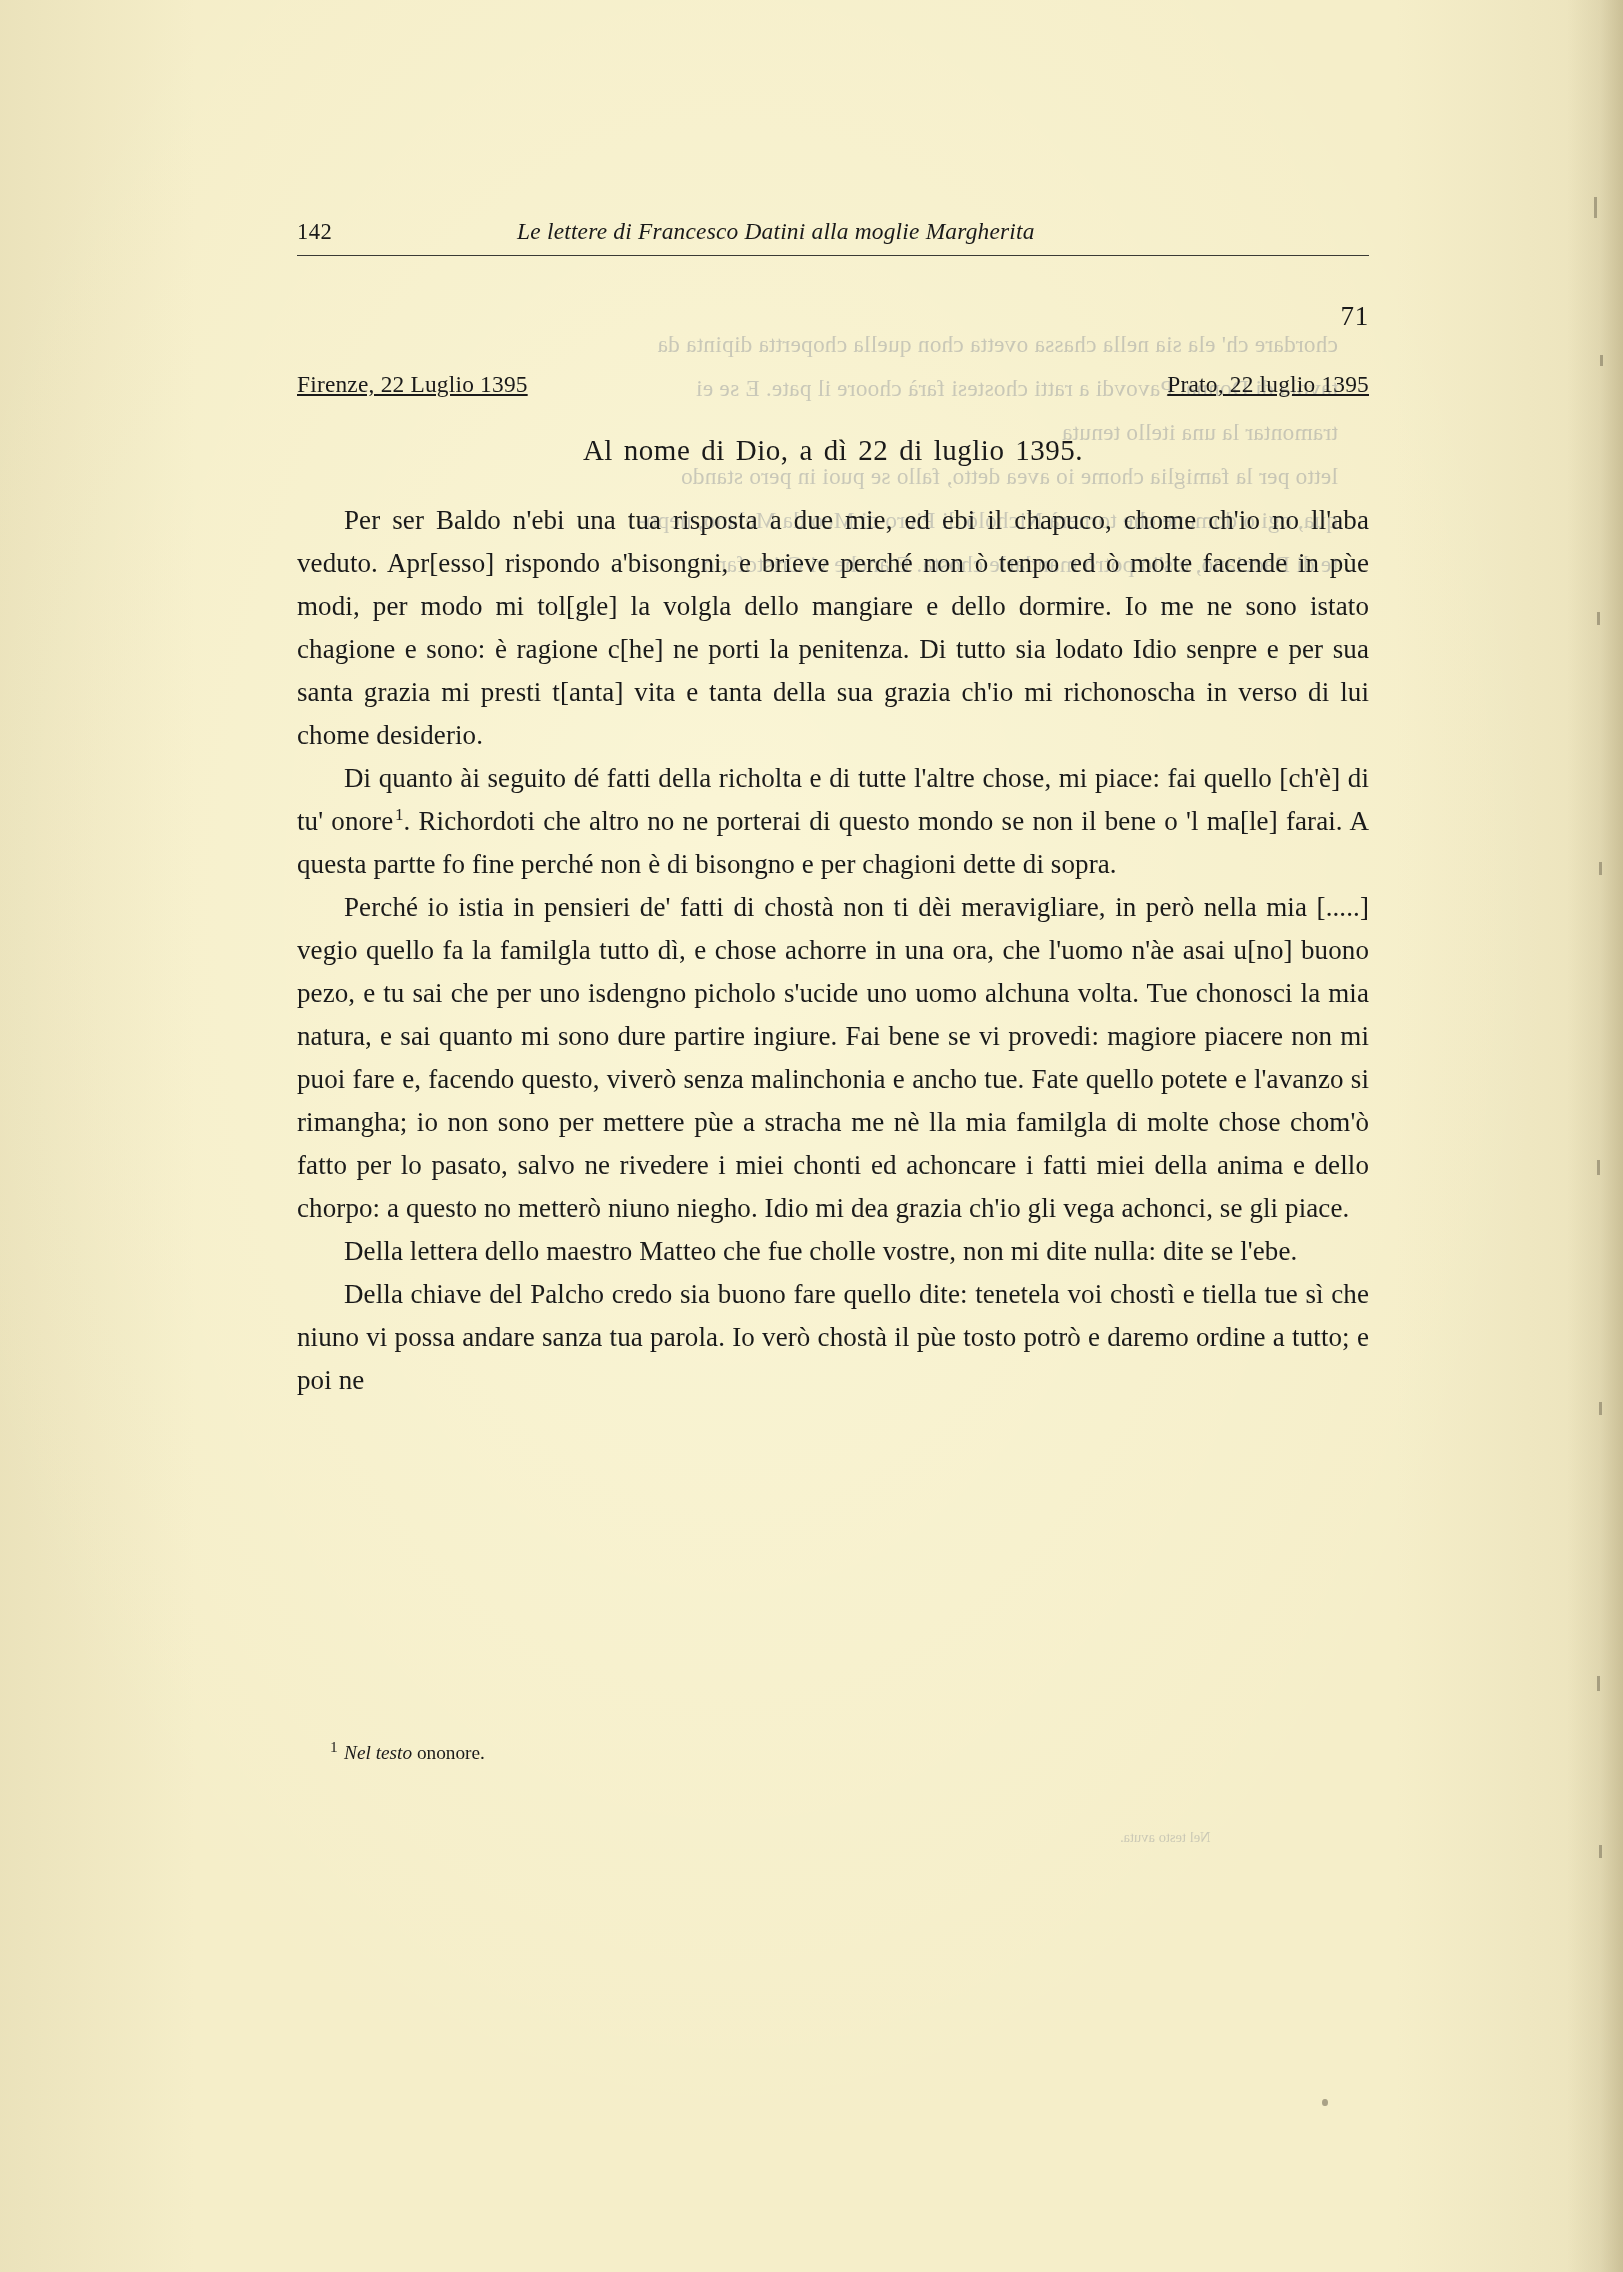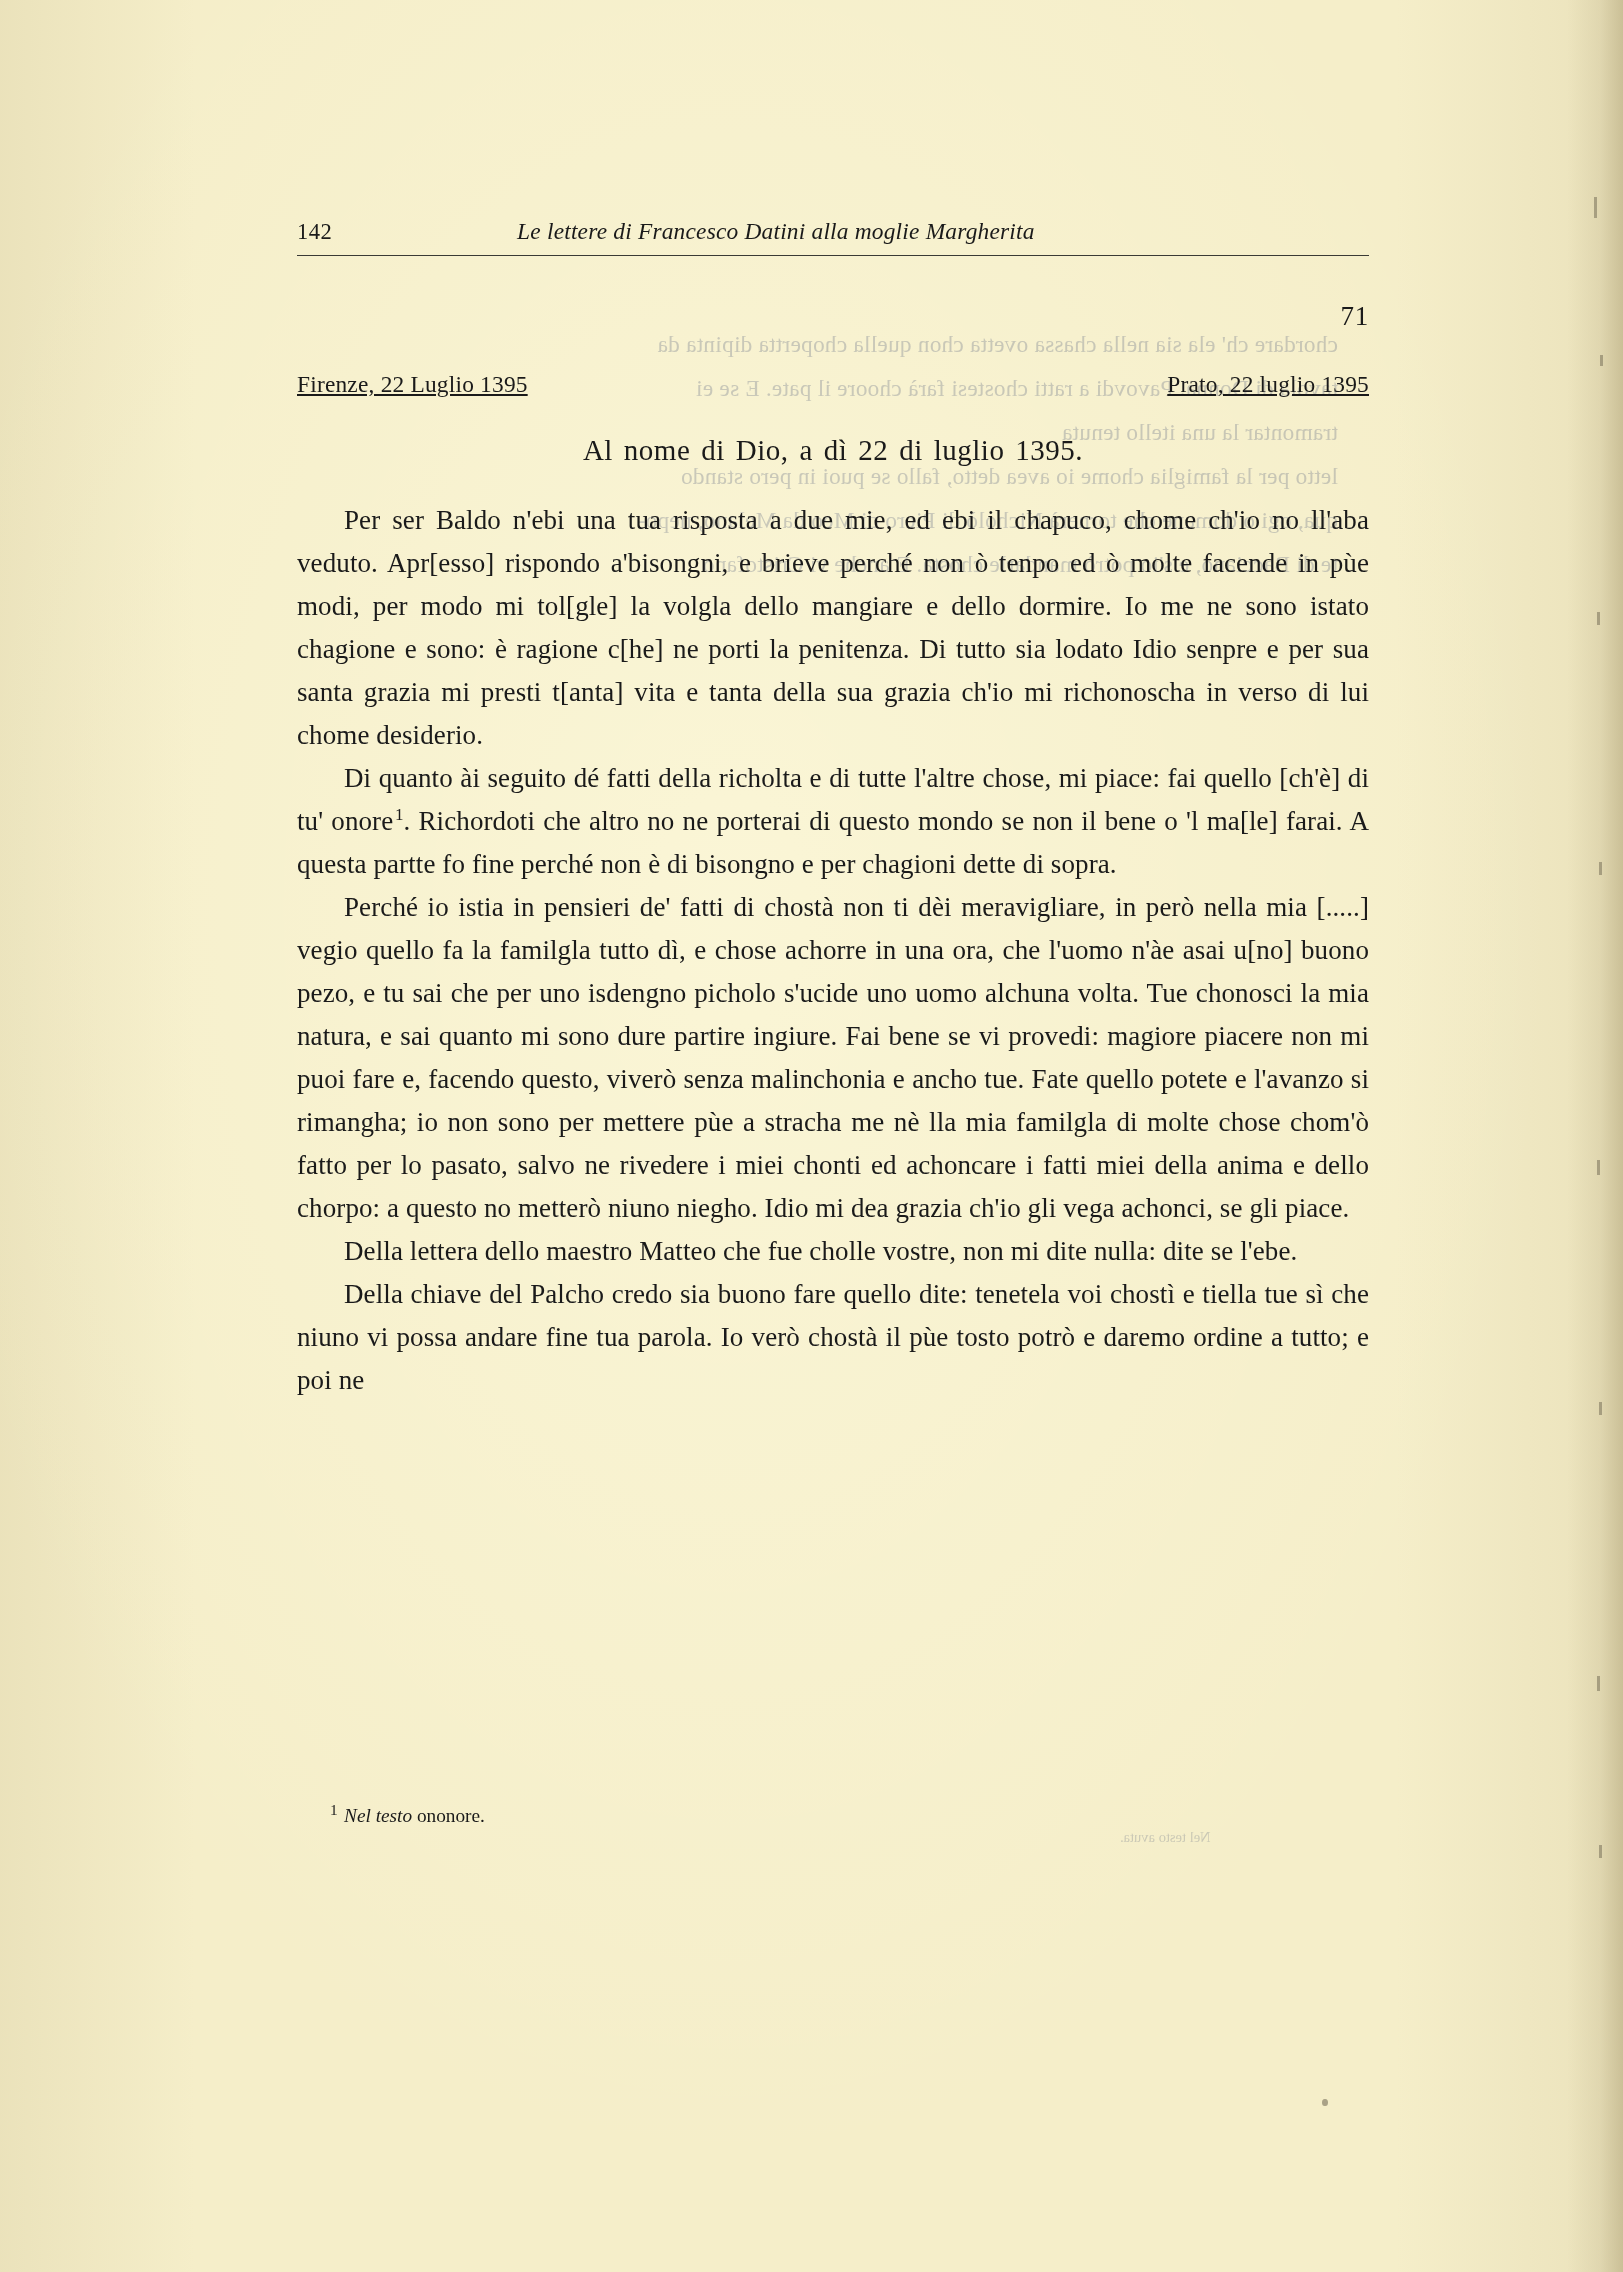--- a/index.html
+++ b/index.html
@@ -143,21 +143,21 @@
     font-size: 17px;
     vertical-align: super;
     line-height: 0;
     padding-left: 1.6px;
   }
 
   
   .footnote {
     position: absolute;
     left: 330px;
-    top: 1805px;
+    top: 1742px;
     width: 725px;
     font-size: 19.3px;
   }
   .footnote .fn-num {
     font-size: 15.3px;
     vertical-align: super;
     line-height: 0;
     margin-right: 6.4px;
   }
   .footnote .fn-italic {
@@ -209,21 +209,21 @@
       <span class="place-right">Prato, 22 luglio 1395</span>
     </div>
 
     <div class="invocation">Al nome di Dio, a dì 22 di luglio 1395.</div>
 
     <div class="body-text">
       <p>Per ser Baldo n'ebi una tua risposta a due mie, ed ebi il chapuco, chome ch'io no ll'aba veduto. Apr[esso] rispondo a'bisongni, e brieve perché non ò tenpo ed ò molte facende in pùe modi, per modo mi tol[gle] la volgla dello mangiare e dello dormire. Io me ne sono istato chagione e sono: è ragione c[he] ne porti la penitenza. Di tutto sia lodato Idio senpre e per sua santa grazia mi presti t[anta] vita e tanta della sua grazia ch'io mi richonoscha in verso di lui chome desiderio.</p>
       <p><span>Di quanto ài seguito dé fatti della richolta e di tutte l'altre chose, mi piace: fai quello [ch'è] di tu' onore<sup class="fn">1</sup>. Richordoti che altro no ne porterai di questo mondo se non il bene o 'l ma[le] farai. A questa partte fo fine perché non è di bisongno e per chagioni dette di sopra.</span></p>
       <p>Perché io istia in pensieri de' fatti di chostà non ti dèi meravigliare, in però nella mia [.....] vegio quello fa la familgla tutto dì, e chose achorre in una ora, che l'uomo n'àe asai u[no] buono pezo, e tu sai che per uno isdengno picholo s'ucide uno uomo alchuna volta. Tue chonosci la mia natura, e sai quanto mi sono dure partire ingiure. Fai bene se vi provedi: magiore piacere non mi puoi fare e, facendo questo, viverò senza malinchonia e ancho tue. Fate quello potete e l'avanzo si rimangha; io non sono per mettere pùe a stracha me nè lla mia familgla di molte chose chom'ò fatto per lo pasato, salvo ne rivedere i miei chonti ed achoncare i fatti miei della anima e dello chorpo: a questo no metterò niuno nieghо. Idio mi dea grazia ch'io gli vega achonci, se gli piace.</p>
       <p>Della lettera dello maestro Matteo che fue cholle vostre, non mi dite nulla: dite se l'ebe.</p>
-      <p>Della chiave del Palcho credo sia buono fare quello dite: tenetela voi chostì e tiella tue sì che niuno vi possa andare fine tua parola. Io verò chostà il pùe tosto potrò e daremo ordine a tutto; e poi ne</p>
+      <p>Della chiave del Palcho credo sia buono fare quello dite: tenetela voi chostì e tiella tue sì che niuno vi possa andare sanza tua parola. Io verò chostà il pùe tosto potrò e daremo ordine a tutto; e poi ne</p>
     </div>
   </div>
 
   <div class="footnote">
     <span class="fn-num">1</span><span class="fn-italic">Nel testo</span><span> ononore.</span>
   </div>
 
   <div class="speck" style="left:1322px; top:2099px; width:5.6px; height:7.3px;"></div>
   <div class="dash" style="left:1594px; top:197px; width:3.2px; height:21px;"></div>
   <div class="dash" style="left:1600px; top:355px; width:3.2px; height:11.3px;"></div>

